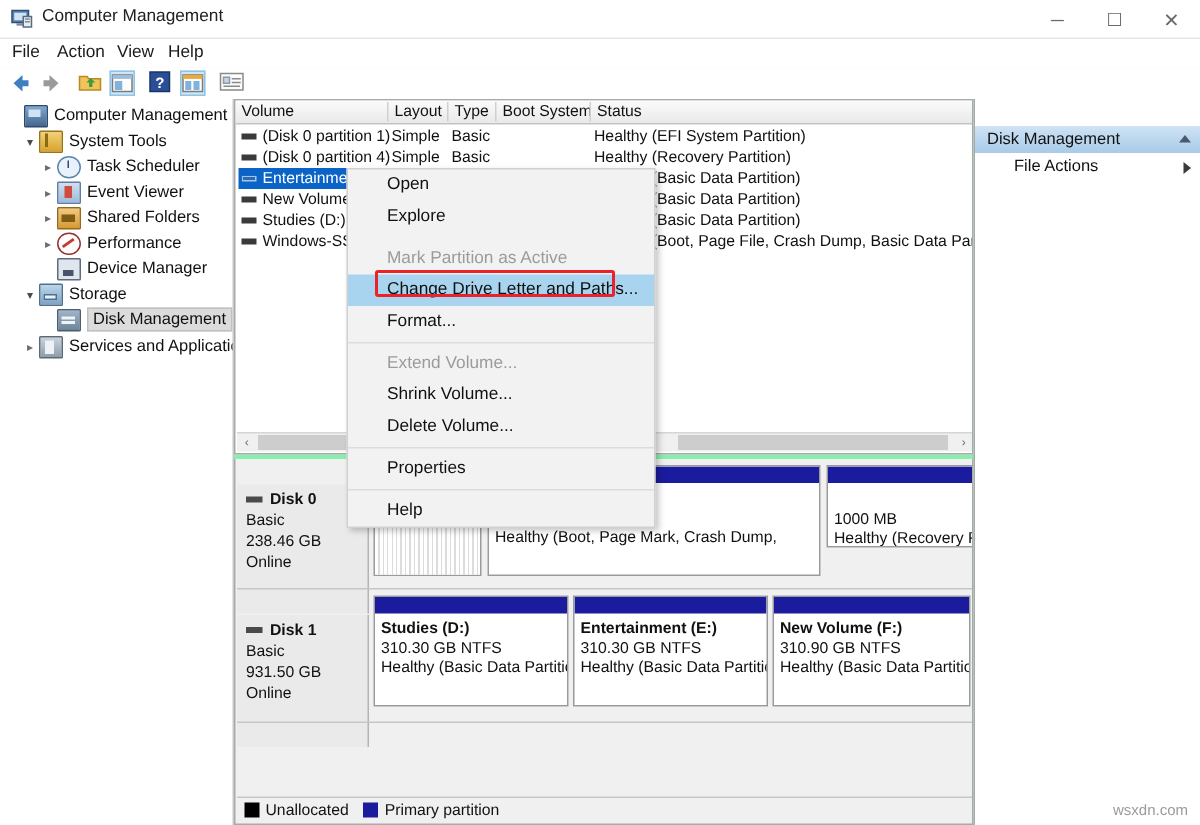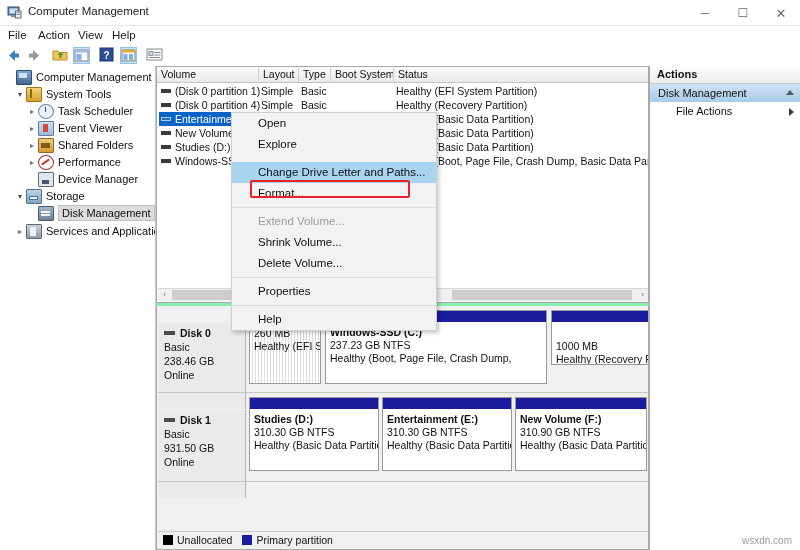--- a/index.html
+++ b/index.html
@@ -355,21 +355,21 @@
               <div class="pname"></div>
               <div class="ptext">260 MB</div>
               <div class="ptext">Healthy (EFI Sy:</div>
             </div>
           </div>
           <div class="part" style="left:78px;width:222px;height:74px">
             <div class="cap"></div>
             <div class="pbody">
               <div class="pname">Windows-SSD  (C:)</div>
               <div class="ptext">237.23 GB NTFS</div>
-              <div class="ptext">Healthy (Boot, Page File, Crash Dump,</div>
+              <div class="ptext">Healthy (Boot, Page Mark, Crash Dump,</div>
             </div>
           </div>
           <div class="part" style="left:304px;width:101px;height:55px">
             <div class="cap"></div>
             <div class="pbody" style="padding-top:17px">
               <div class="ptext">1000 MB</div>
               <div class="ptext">Healthy (Recovery P</div>
             </div>
           </div>
         </div>
@@ -423,37 +423,35 @@
         </span>
         <span class="item">
           <span class="sw" style="background:#1b1b9e"></span>
           <span>Primary partition</span>
         </span>
       </div>
     </div>
   </div>
 
   <div class="actions-pane">
-    <div class="act-head">
-      <span>Actions</span>
-    </div>
     <div class="act-item sel" style="top:18px">
       <span class="alabel" style="left:8px">Disk Management</span>
       <span class="atri tri-up"></span>
     </div>
     <div class="act-item" style="top:36px">
       <span class="alabel" style="left:26px">File Actions</span>
       <span class="atri tri-right"></span>
     </div>
   </div>
 
   <div class="ctx">
     <div class="ctx-item">Open</div>
     <div class="ctx-item">Explore</div>
     <div class="ctx-gap"></div>
+    <div class="ctx-item disabled">Mark Partition as Active</div>
     <div class="ctx-item hl">Change Drive Letter and Paths...</div>
     <div class="ctx-item">Format...</div>
     <div class="ctx-rule"></div>
     <div class="ctx-item disabled">Extend Volume...</div>
     <div class="ctx-item">Shrink Volume...</div>
     <div class="ctx-item">Delete Volume...</div>
     <div class="ctx-rule"></div>
     <div class="ctx-item">Properties</div>
     <div class="ctx-rule"></div>
     <div class="ctx-item">Help</div>

